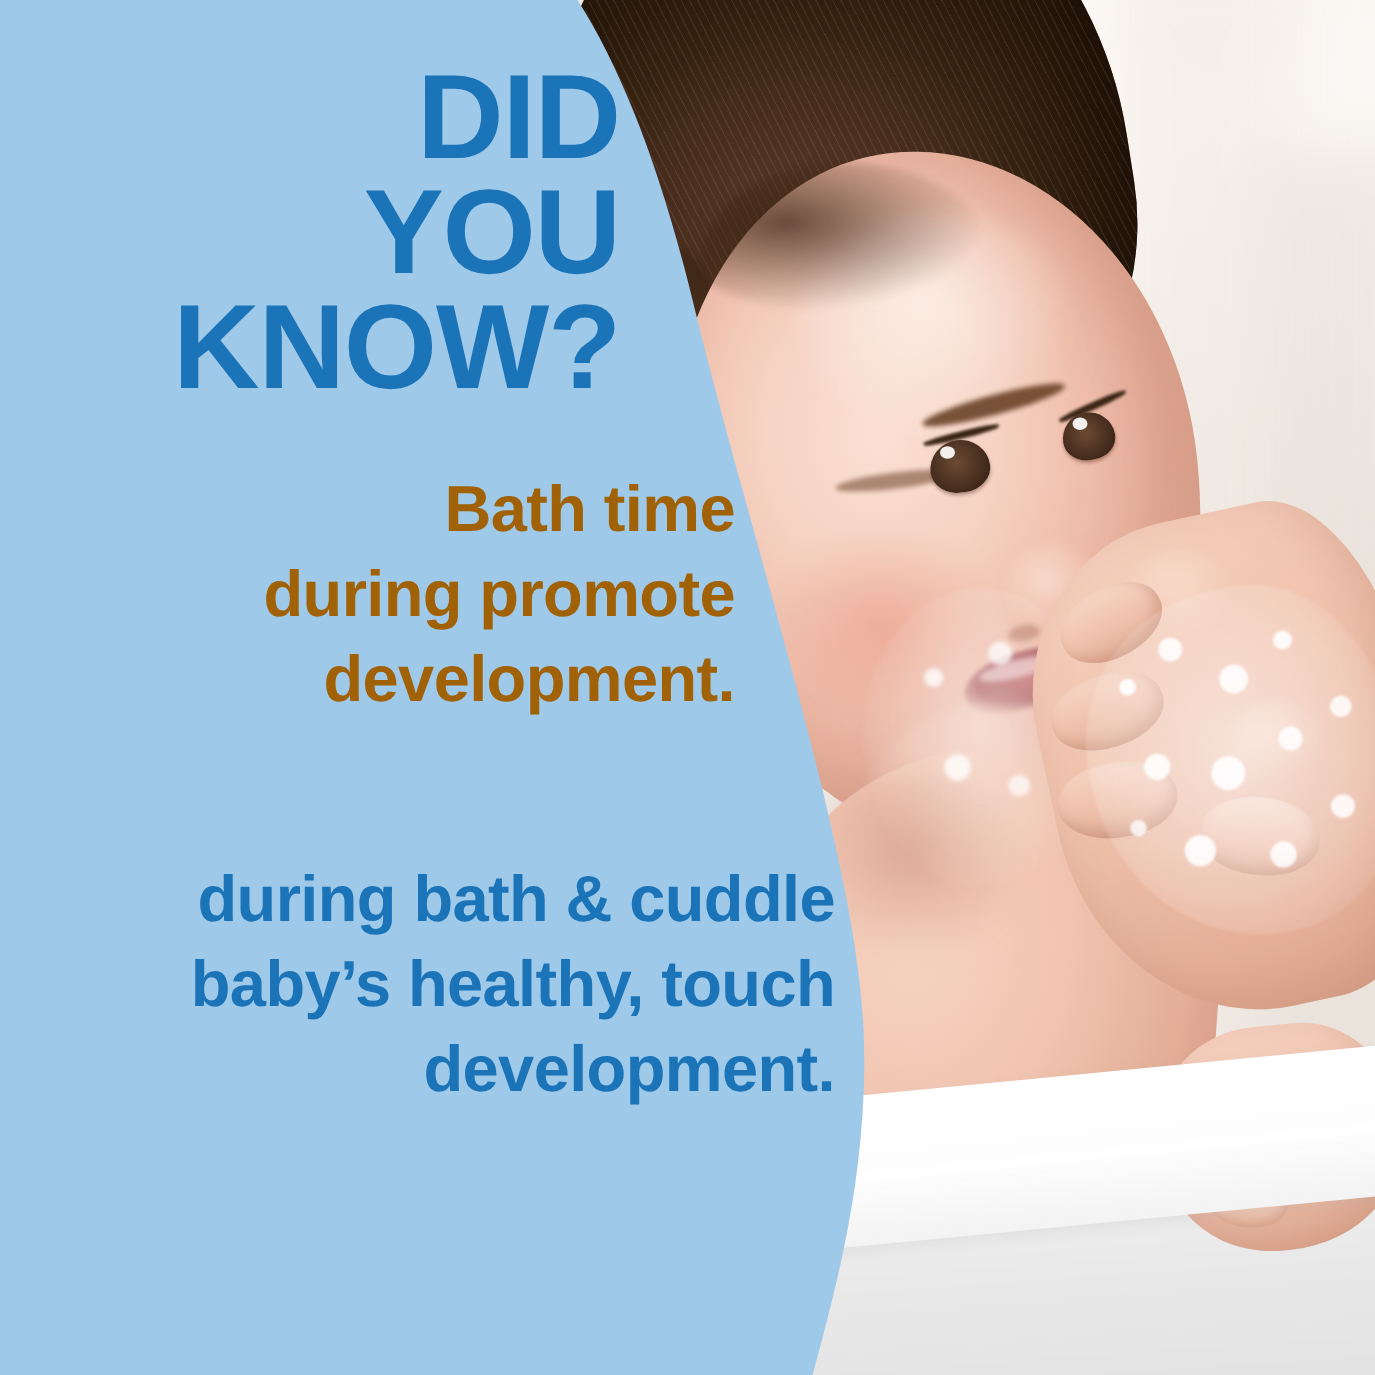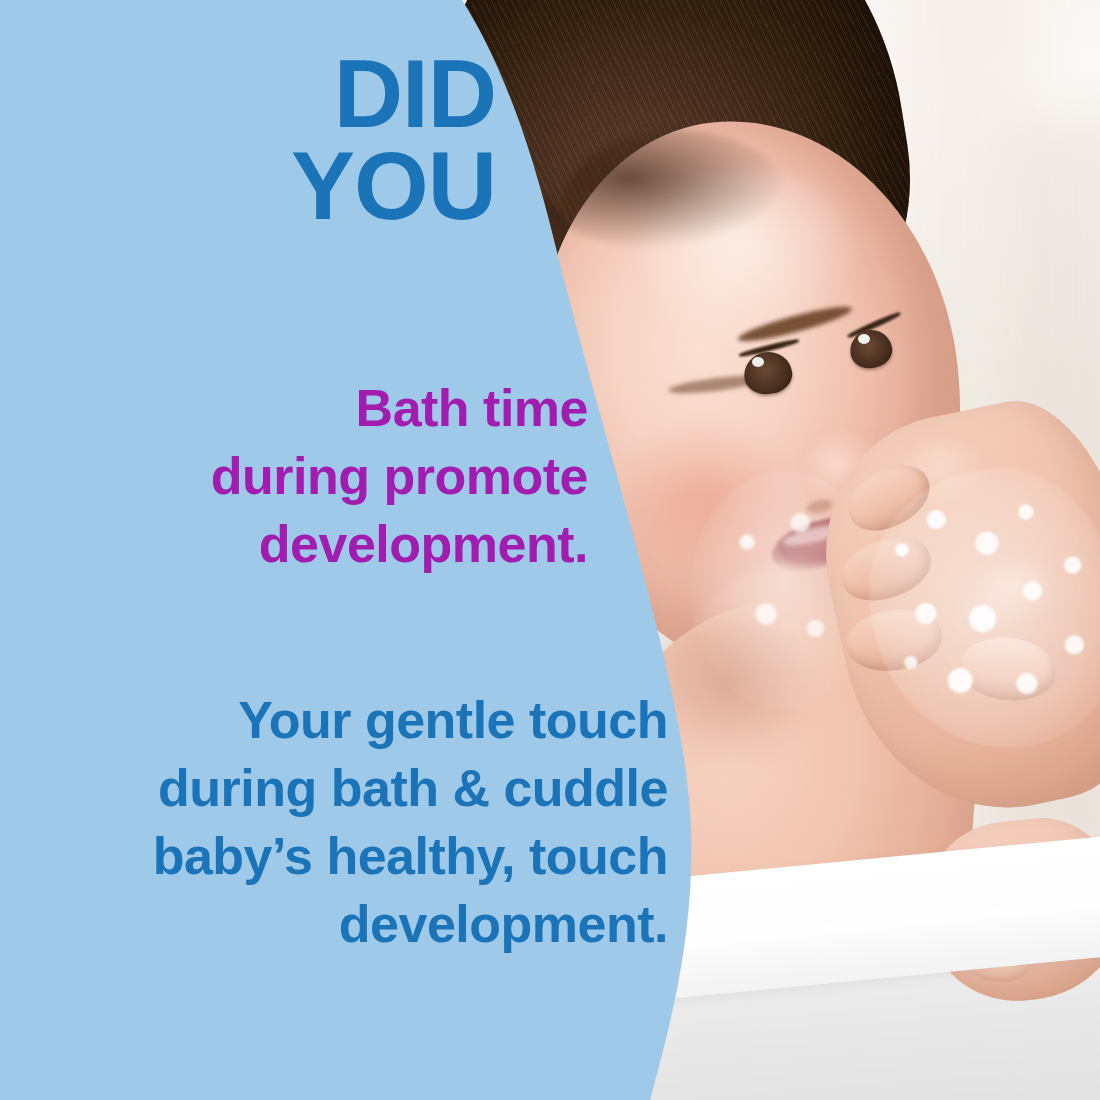--- a/index.html
+++ b/index.html
@@ -438,29 +438,29 @@
     <svg width="720" height="1100" viewBox="0 0 720 1100" xmlns="http://www.w3.org/2000/svg" aria-hidden="true">
       <path id="panel-shape" d="M0,0 L462,0 C500,60 530,140 556,248 C586,370 626,500 660,640 C682,734 694,800 691,872 C688,952 672,1020 650,1100 L0,1100 Z" fill="#9FC9E8"></path>
     </svg>
   </div>
 
   <div class="copy">
 
     <h1 class="headline" style="color: rgb(28, 116, 184);">
       <span class="hl-line">DID</span>
       <span class="hl-line">YOU</span>
+      <span class="hl-line">KNOW?</span>
     </h1>
 
-    <p class="lede" style="color: #a21caf;">
+    <p class="lede" style="color: #a16207;">
       <span class="ld-line">Bath time</span>
       <span class="ld-line">during promote</span>
       <span class="ld-line">development.</span>
     </p>
 
     <p class="body-copy" style="color: rgb(28, 116, 184);">
-      <span class="bd-line">Your gentle touch</span>
       <span class="bd-line">during bath &amp; cuddle</span>
       <span class="bd-line">baby’s healthy, touch</span>
       <span class="bd-line">development.</span>
     </p>
 
   </div>
 </div>
 
 </body></html>

